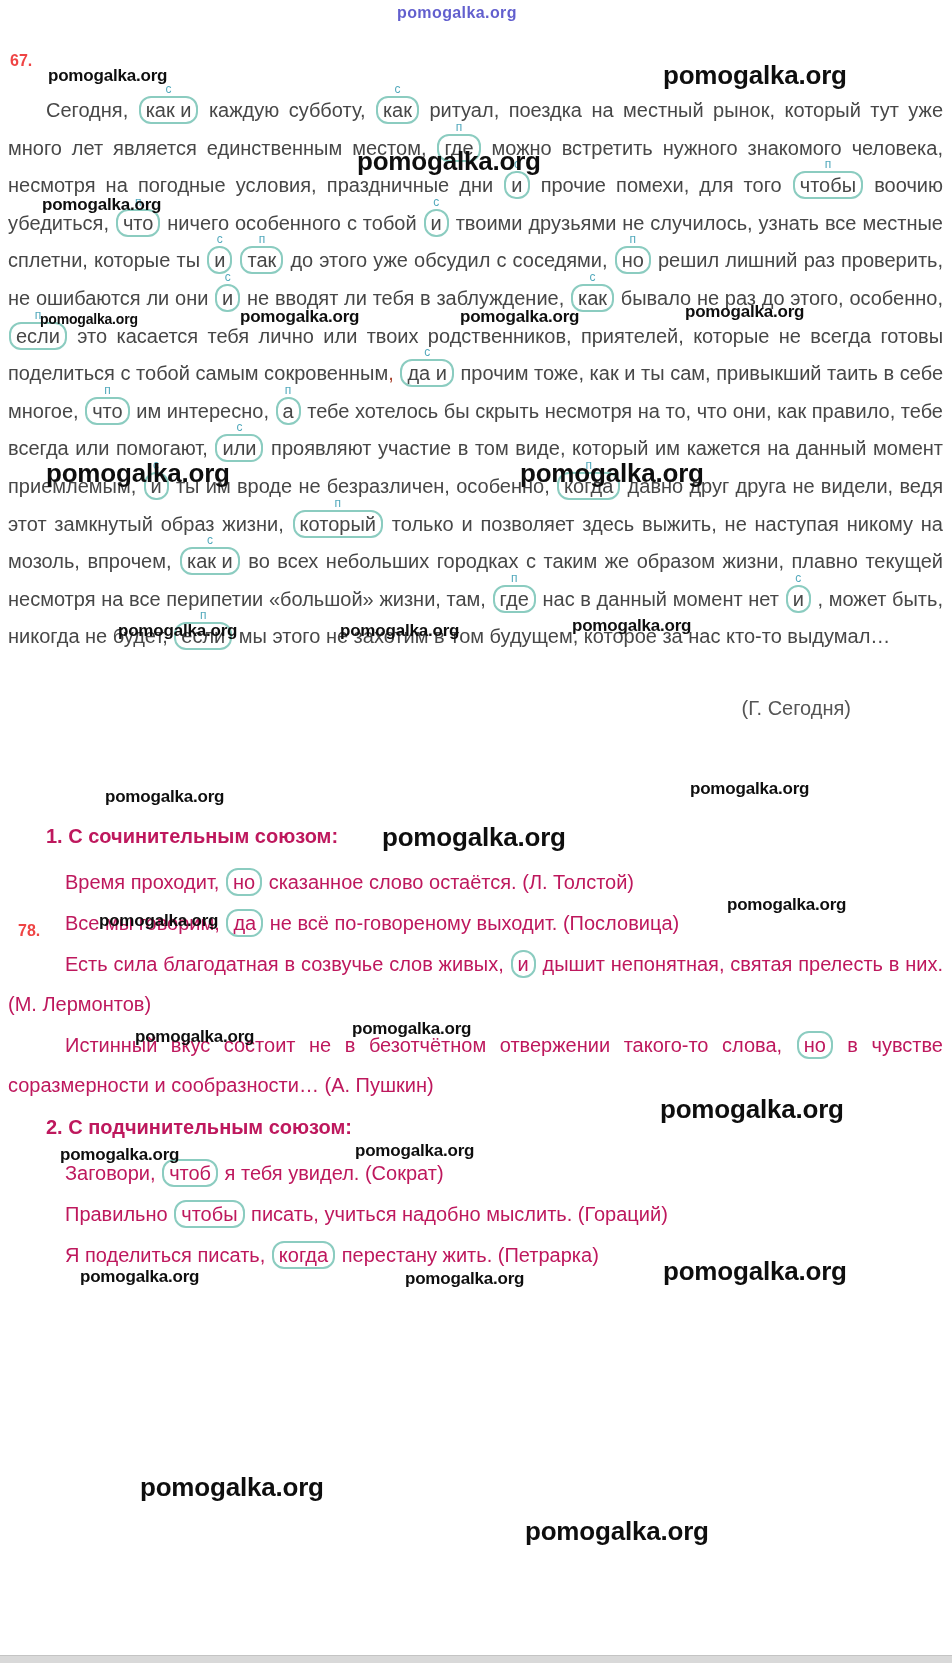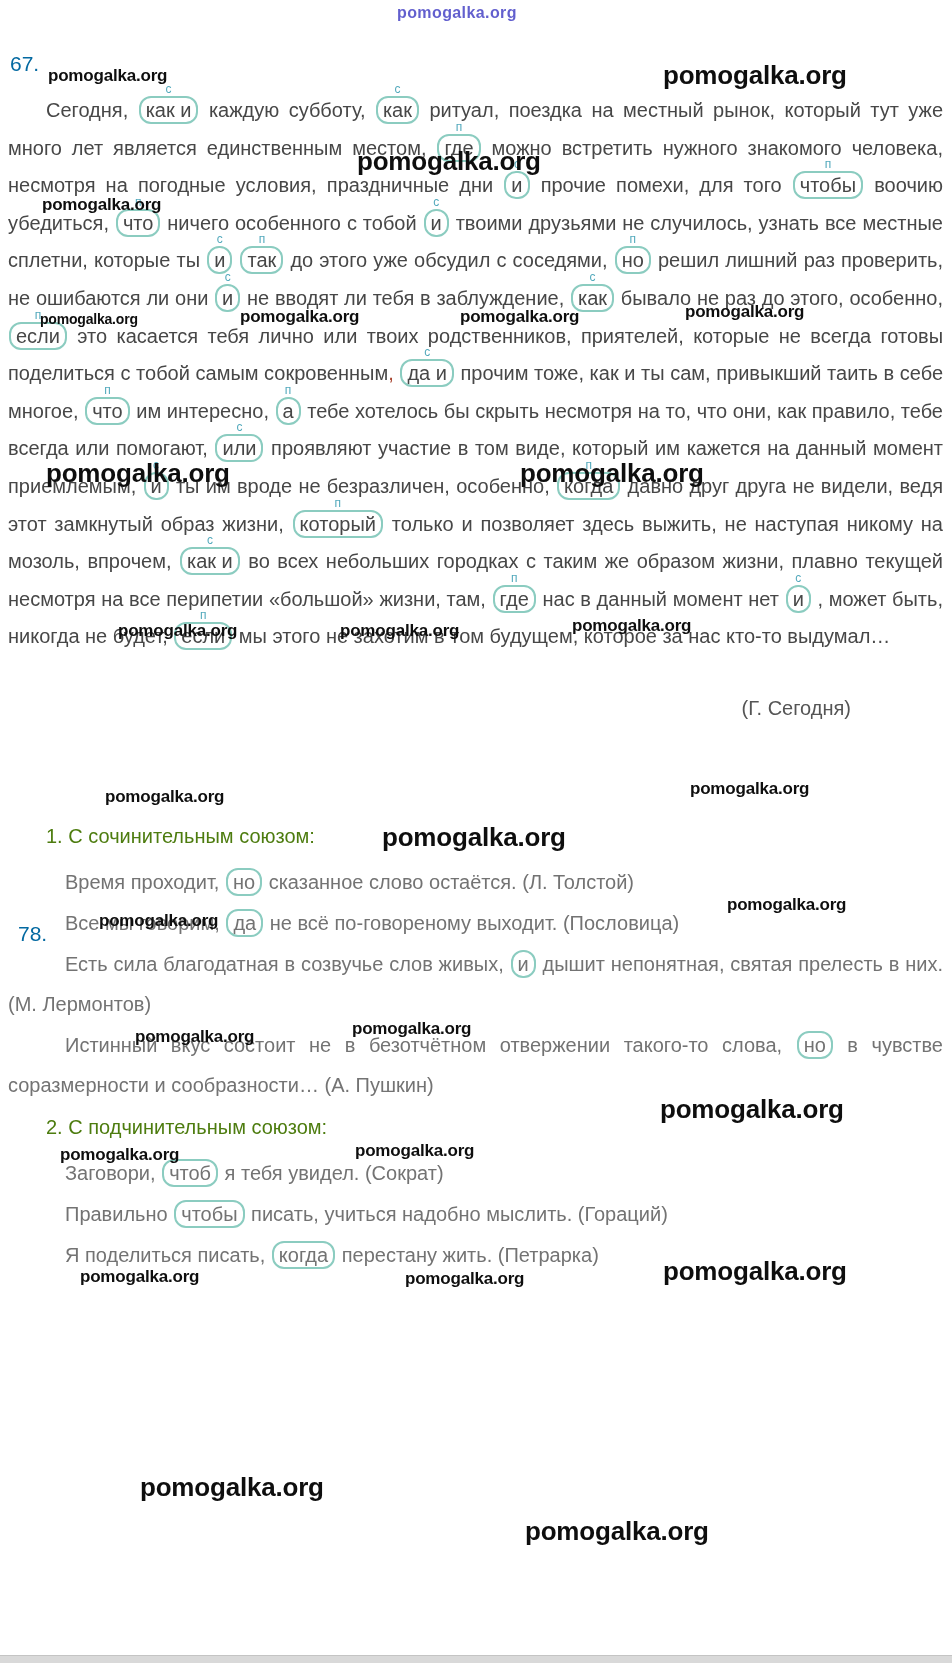--- a/index.html
+++ b/index.html
@@ -9,23 +9,23 @@
     margin:0 auto;
     background:#ffffff;
     overflow:hidden;
     font-family:"Liberation Sans","DejaVu Sans",sans-serif;
     box-sizing:border-box;
     padding:0 9px 0 8px;
   }
   
   .ex-number{
     position:absolute;
-    font-weight:400;
-    font-size:21px;
-    color:#0369a1;
+    font-weight:700;
+    font-size:16px;
+    color:#ef4444;
   }
   .n67{left:10px;top:52px;}
   .n68{left:18px;top:922px;}
   
   .body67{
     margin:92px 0 0 0;
     font-size:20px;
     line-height:37.6px;
     text-align:justify;
     text-indent:38px;
@@ -58,32 +58,32 @@
     margin:38px 92px 0 0;
     text-align:right;
     font-size:20px;
     line-height:28px;
     color:#555555;
   }
   
   .groups68{margin-top:100px;}
   .group-heading{
     margin:8px 0 12px 38px;
-    font-weight:400;
+    font-weight:700;
     font-size:20px;
     line-height:28px;
-    color:#4d7c0f;
+    color:#be185d;
   }
   .sentence{
     margin:0 0 1px 0;
     font-size:20px;
     line-height:40px;
     text-align:justify;
     text-indent:57px;
-    color:#737373;
+    color:#be185d;
   }
   
   .wm{
     position:absolute;
     font-weight:700;
     color:#0e0e0e;
     white-space:nowrap;
     line-height:1;
     letter-spacing:-0.2px;
   }

